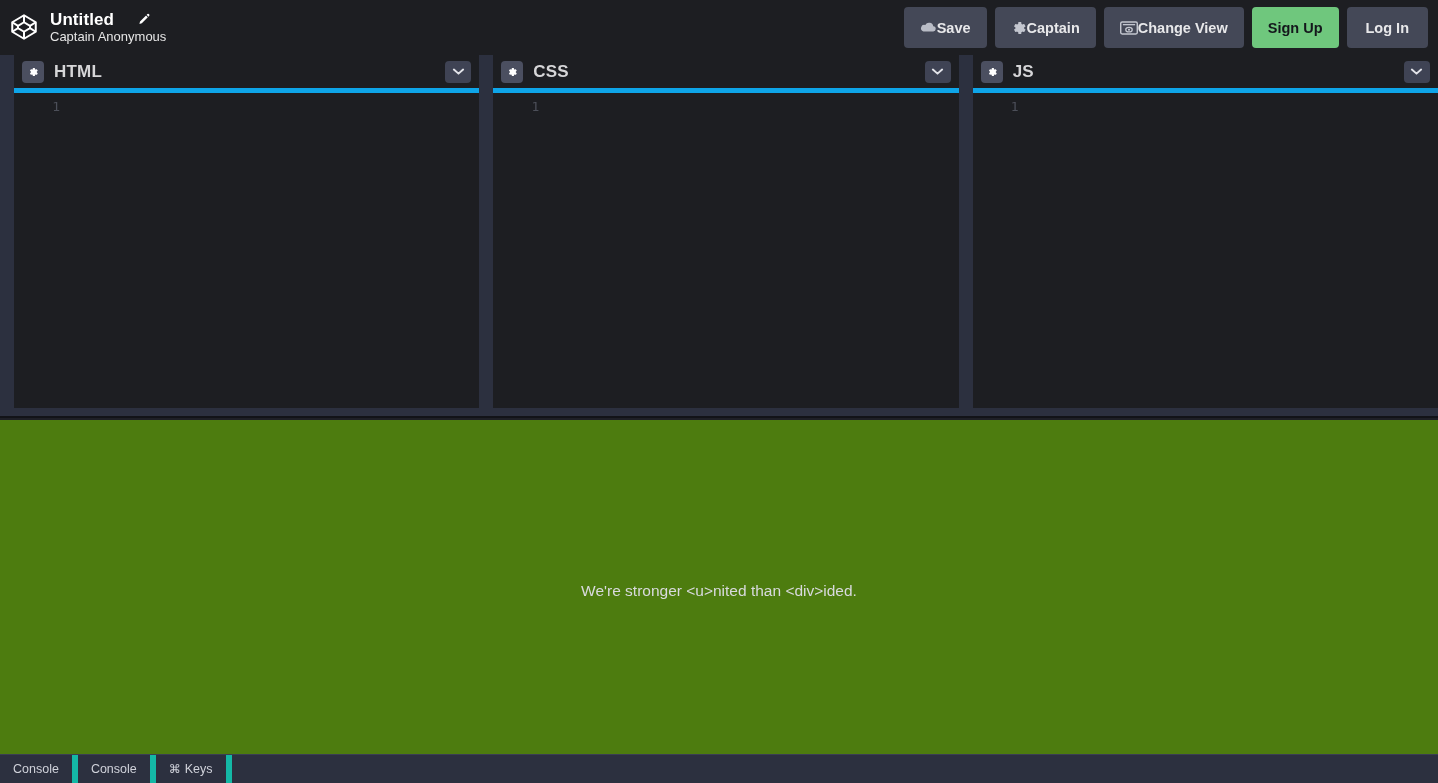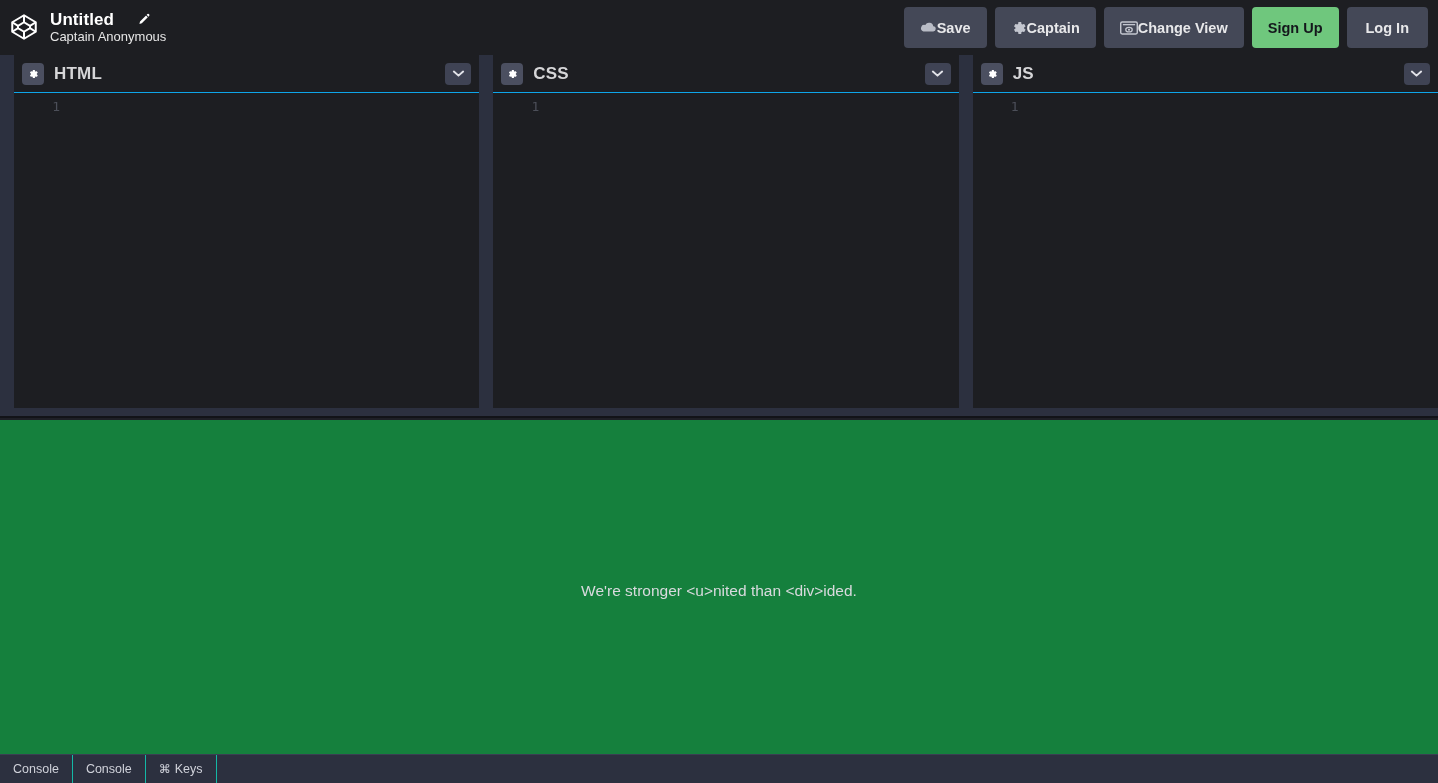--- a/index.html
+++ b/index.html
@@ -54,21 +54,21 @@
   .edge-gap { width: 14px; flex: none; }
   .panel {
     flex: 1 1 0; min-width: 0; height: 100%;
     display: flex; flex-direction: column;
     background: #1d1e22;
   }
   .panel-head {
     height: 38px; flex: none;
     display: flex; align-items: center;
     padding: 0 8px 0 8px;
-    border-bottom: 1px solid #0ea5e9;
+    border-bottom: 5px solid #0ea5e9;
     background: #1d1e22;
   }
   .gear-btn {
     width: 22px; height: 22px; border-radius: 4px;
     background: #4b4f60; border: none;
     display: flex; align-items: center; justify-content: center;
     cursor: pointer; flex: none;
   }
   .panel-title {
     color: #d6d6d8; font-size: 17px; font-weight: bold;
@@ -98,39 +98,39 @@
     width: 1438px; height: 10px;
     background: #2c303f;
     border-bottom: 2px solid #121318;
     cursor: row-resize;
   }
 
   
   .preview {
     position: absolute; top: 420px; left: 0;
     width: 1438px; height: 334px;
-    background: #15803d;
+    background: #4d7c0f;
     display: flex; align-items: flex-start; justify-content: center;
   }
   .preview-text {
     color: #d9dade; font-size: 15.5px;
     margin-top: 162px; text-align: center;
   }
 
   
   .bottombar {
     position: absolute; bottom: 0; left: 0;
     width: 1438px; height: 29px;
     background: #2c303f;
     border-top: 1px solid #3a3f52;
     display: flex; align-items: stretch;
   }
   .bbtn {
     border: none; background: transparent;
-    border-right: 1px solid #14b8a6;
+    border-right: 6px solid #14b8a6;
     color: #d0d2da; font-size: 12.5px;
     font-family: "Liberation Sans", sans-serif;
     padding: 0 13px; cursor: pointer;
     display: flex; align-items: center; gap: 4px;
     white-space: nowrap;
   }
   .cmd-glyph { font-size: 12px; }
 </style>
 </head>
 <body>

